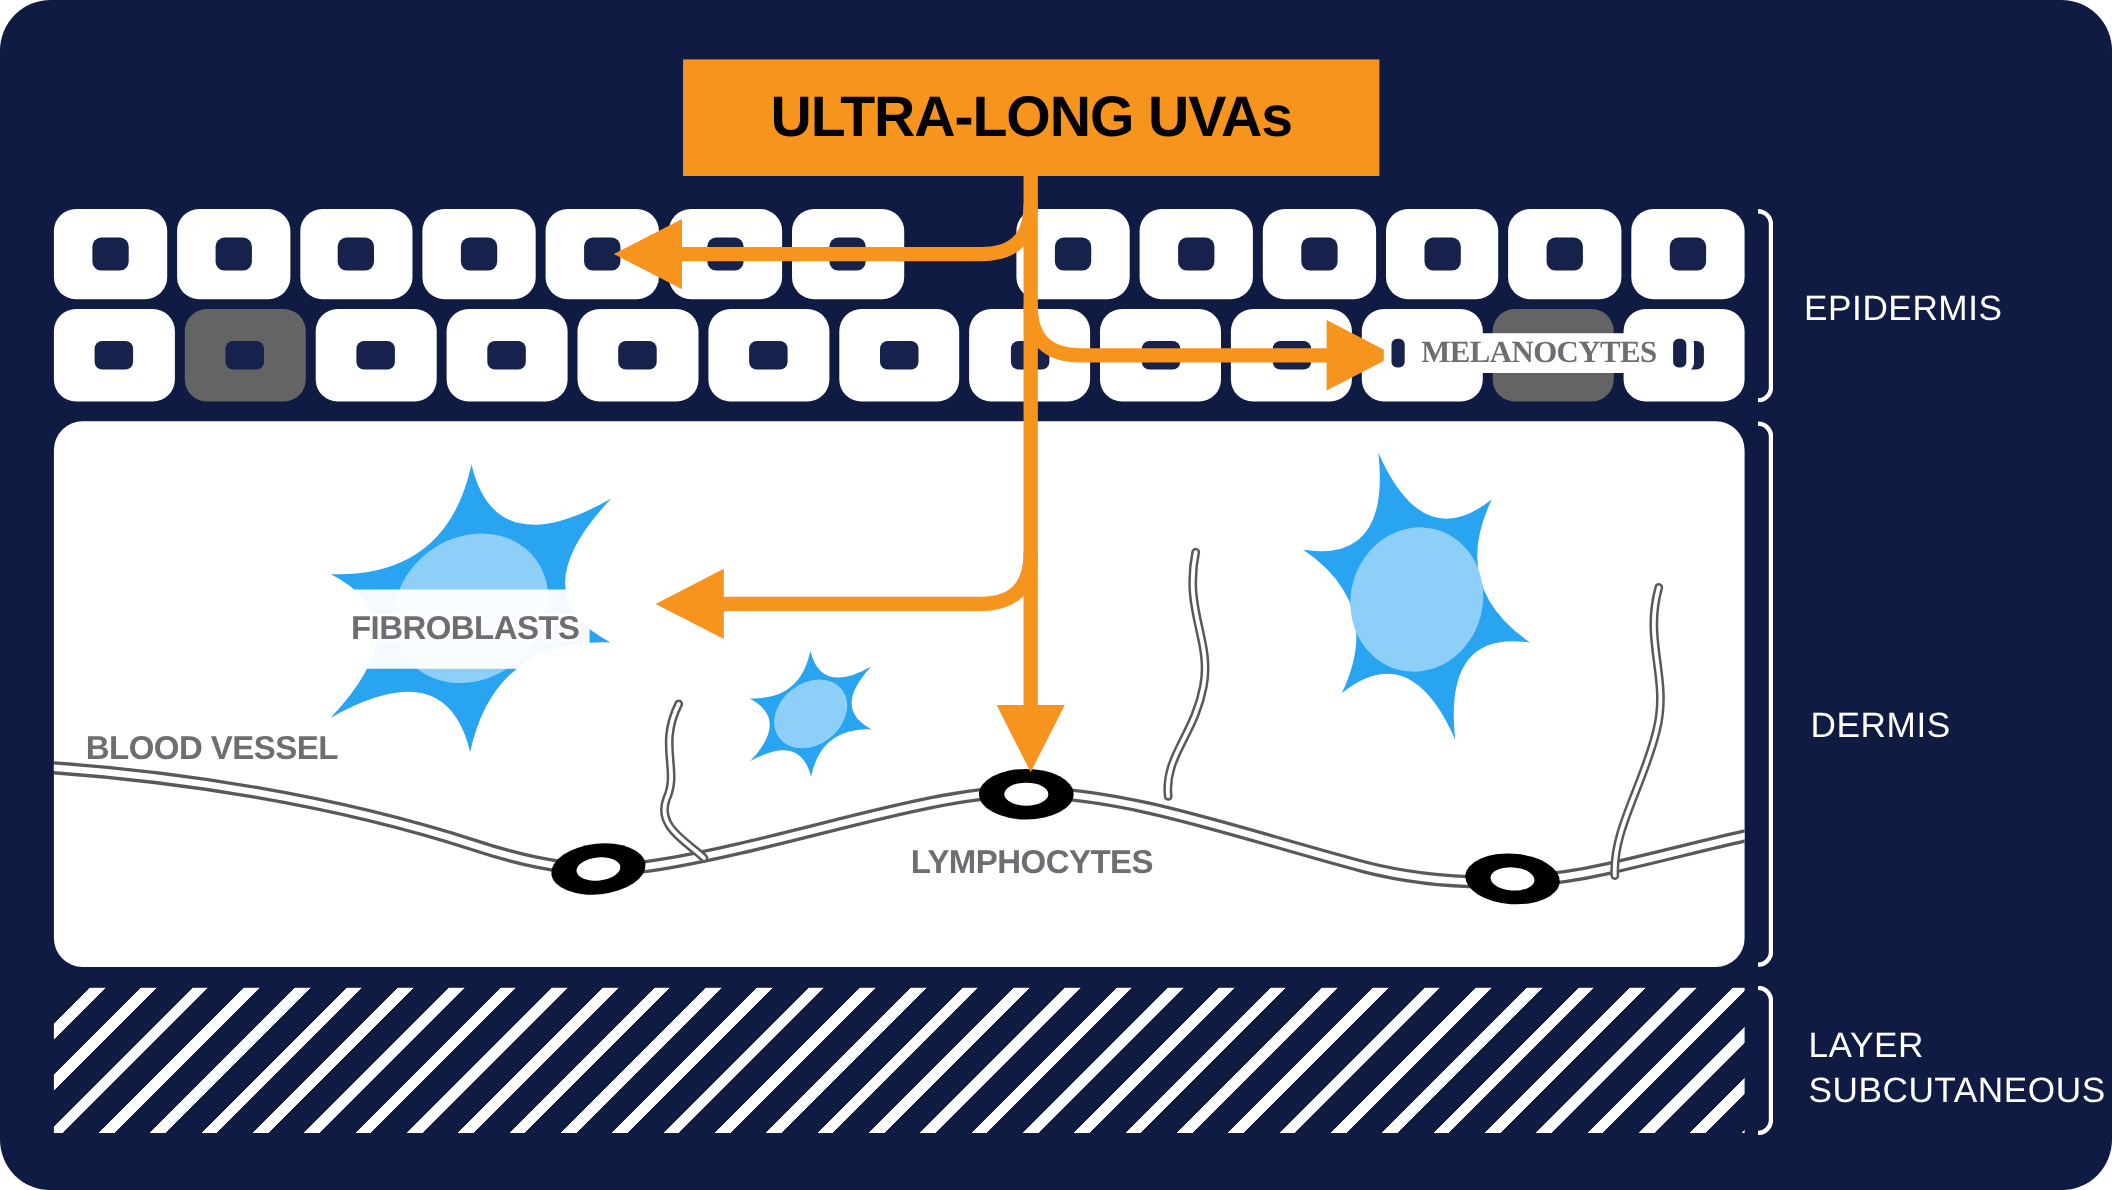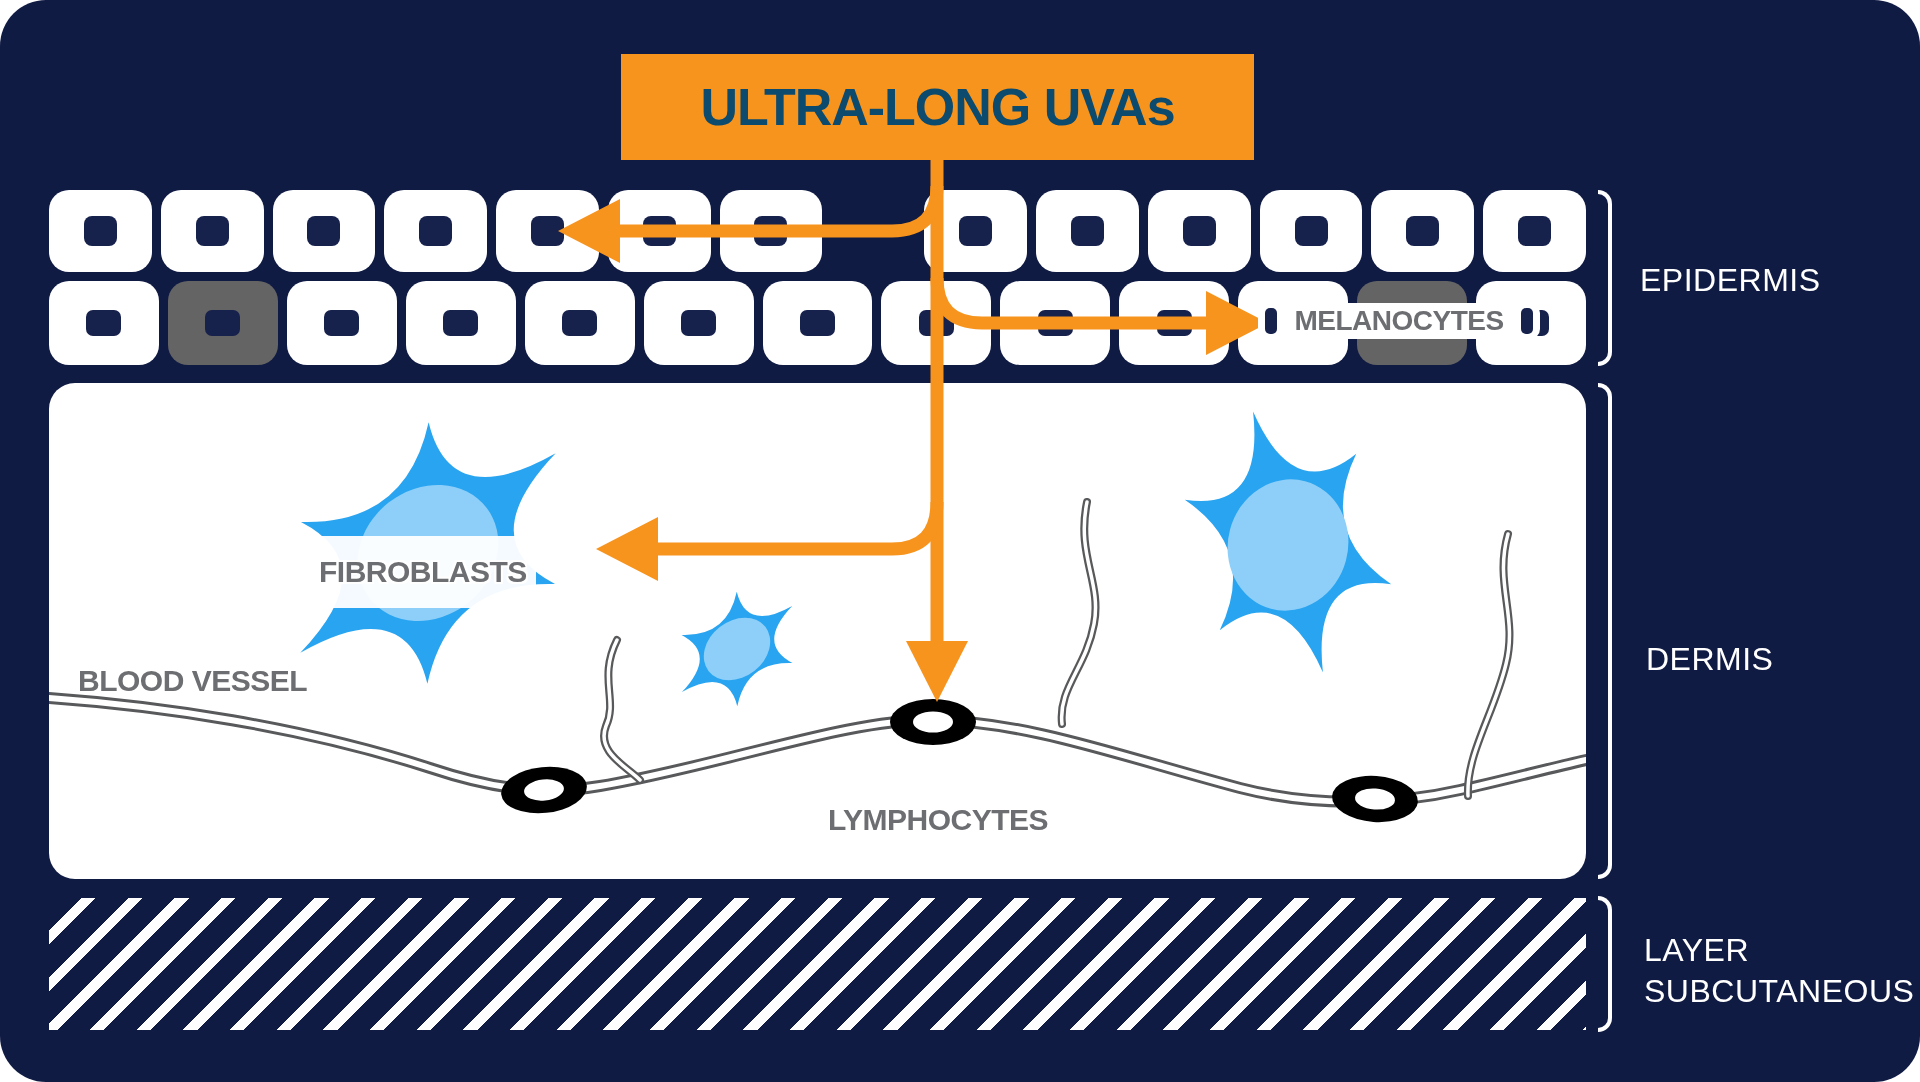--- a/index.html
+++ b/index.html
@@ -2,21 +2,21 @@
 <html><head>
 <meta charset="utf-8">
 <style>
   html,body{margin:0;padding:0;background:#ffffff;}
   body{width:1920px;height:1082px;font-family:"Liberation Sans",sans-serif;}
   .canvas{position:relative;width:1920px;height:1082px;background:#101B44;border-radius:46px;overflow:hidden;}
 
   
   .title-box{position:absolute;left:621px;top:54px;width:633px;height:106px;background:#F7941E;
     display:flex;align-items:center;justify-content:center;z-index:6;}
-  .title-box span{color:#0c4a6e;font-size:52px;font-weight:bold;letter-spacing:-1px;}
+  .title-box span{color:#000000;font-size:52px;font-weight:bold;letter-spacing:-1px;}
 
   
   .epidermis-grid{position:absolute;left:49px;top:190px;width:1537px;z-index:2;}
   .cell-row{display:flex;gap:9px;height:82px;margin-bottom:9px;}
   .cell-row:nth-child(2){height:84px;margin-bottom:0;}
   .cell{flex:1;background:#fff;border-radius:20px;position:relative;}
   .cell.gray{background:#646464;}
   .cell .nucleus{position:absolute;inset:0;margin:auto;width:33px;height:30px;border-radius:8px;background:#16214C;}
   .cell-row:nth-child(2) .cell .nucleus{width:35px;height:26px;border-radius:7px;}
   .spacer{flex:0 0 84px;}
@@ -28,25 +28,25 @@
 
   
   .art{position:absolute;left:0;top:0;width:1920px;height:1082px;z-index:3;}
 
   
   .glabel{position:absolute;color:#6D6E71;font-weight:bold;font-size:30px;letter-spacing:-0.5px;z-index:4;white-space:nowrap;
     text-shadow:-2px -2px 0 #fff,2px -2px 0 #fff,-2px 2px 0 #fff,2px 2px 0 #fff,0 -2px 0 #fff,0 2px 0 #fff,-2px 0 0 #fff,2px 0 0 #fff;}
   .lbl-keratinocytes{left:281px;top:215px;}
   .lbl-fibroblasts{left:310px;top:536px;background:rgba(255,255,255,0.95);padding:19px 9px;border-radius:4px;}
   .lbl-bloodvessel{left:78px;top:664px;text-align:center;}
-  .lbl-lymphocytes{left:828px;top:768px;margin-top:35px;}
+  .lbl-lymphocytes{left:828px;top:768px;}
 
   
   .melanocytes-pill{position:absolute;left:1258px;top:303px;width:282px;height:36px;background:#fff;border-radius:10px;
-    display:flex;align-items:center;justify-content:space-between;padding:0 7px;box-sizing:border-box;z-index:5;}
+    display:flex;align-items:center;justify-content:space-between;padding:0 7px;box-sizing:border-box;z-index:5;font-family:Liberation Serif, serif;}
   .melanocytes-pill .endbar{width:12px;height:26px;border-radius:5px;background:#16214C;}
   .melanocytes-pill .mlabel{color:#6D6E71;font-weight:bold;font-size:28px;letter-spacing:-0.5px;white-space:nowrap;}
 
   
   .bracket{position:absolute;left:1598px;width:14px;border:4px solid #fff;border-left:none;
     border-radius:0 14px 14px 0;box-sizing:border-box;z-index:4;}
   .bracket-epidermis{top:190px;height:176px;}
   .bracket-dermis{top:383px;height:496px;}
   .bracket-subcut{top:896px;height:136px;}
   .side-label{position:absolute;color:#fff;font-weight:normal;font-size:32px;letter-spacing:0.5px;z-index:4;white-space:nowrap;}

